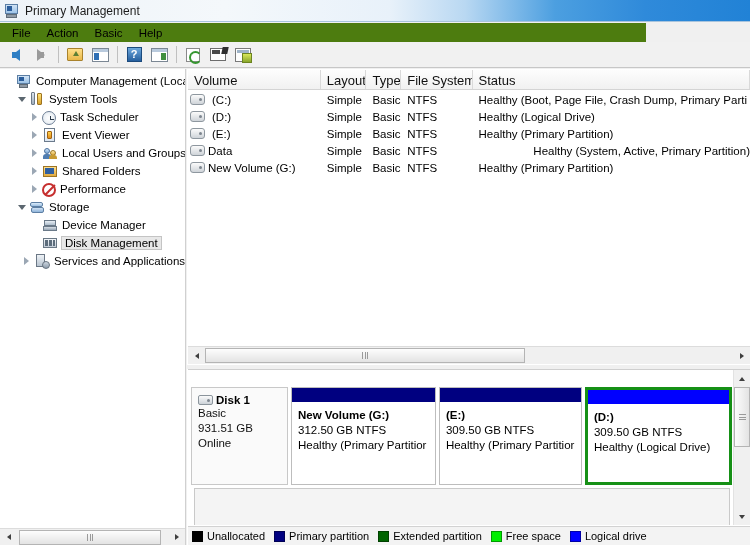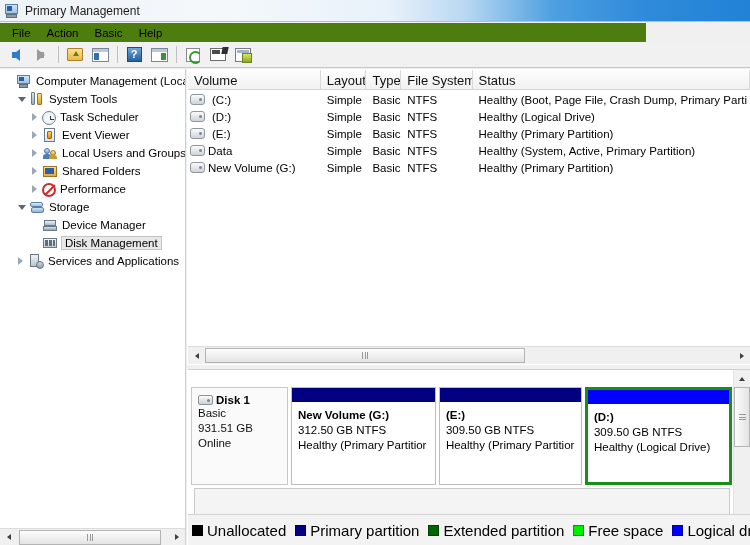--- a/index.html
+++ b/index.html
@@ -418,24 +418,24 @@
   #disk-vsb .vtrack { flex: 1; position: relative; }
   #disk-vsb .vthumb {
     position: absolute; left: 0; width: 16px;
     background: linear-gradient(to right,#fdfdfd,#e3e3e3);
     border: 1px solid #b4b4b4;
     display:flex; align-items:center; justify-content:center;
   }
 
   
   #legend {
-    position: absolute; left: 1px; right: 0; bottom: 0; height: 31px;
+    position: absolute; left: 1px; right: 0; bottom: 0; height: 19px;
     background: #f3f3f3; border-top: 1px solid #d2d2d2;
     display: flex; align-items: center; padding-left: 4px;
-    font-size: 15px; white-space: nowrap;
+    font-size: 11px; white-space: nowrap;
   }
   .lg { display: flex; align-items: center; margin-right: 9px; }
   .lg .sw {
     width: 11px; height: 11px; margin-right: 4px;
     border: 1px solid rgba(0,0,0,.35);
   }
 </style>
 </head>
 <body>
 
@@ -578,21 +578,21 @@
       <div class="tnode selected" style="padding-left: 28px;">
         <span class="texp"></span>
         <span class="ticon i-diskmgmt">
           <i class="bg"></i>
           <i class="l1"></i>
           <i class="l2"></i>
           <i class="l3"></i>
         </span>
         <span class="tlabel">Disk Management</span>
       </div>
-      <div class="tnode" style="padding-left: 14px;">
+      <div class="tnode" style="padding-left: 20px;">
         <span class="texp">
           <i class="tri-closed"></i>
         </span>
         <span class="ticon i-services">
           <i class="bg"></i>
           <i class="g"></i>
         </span>
         <span class="tlabel">Services and Applications</span>
       </div>
     </div>
@@ -657,21 +657,21 @@
           <div class="vcell" style="width: 280px;">Healthy (Primary Partition)</div>
         </div>
         <div class="vrow">
           <div class="vcell vol-name" style="width: 134px; padding-left: 2px;">
             <span class="vol-ico"></span>
             <span>Data</span>
           </div>
           <div class="vcell" style="width: 46px;">Simple</div>
           <div class="vcell" style="width: 35px;">Basic</div>
           <div class="vcell" style="width: 72px;">NTFS</div>
-          <div class="vcell" style="width: 280px;">Healthy (System, Active, Primary Partition)</div>
+          <div class="vcell" style="width: 280px; text-align: right;">Healthy (System, Active, Primary Partition)</div>
         </div>
         <div class="vrow">
           <div class="vcell vol-name" style="width: 134px; padding-left: 2px;">
             <span class="vol-ico"></span>
             <span>New Volume (G:)</span>
           </div>
           <div class="vcell" style="width: 46px;">Simple</div>
           <div class="vcell" style="width: 35px;">Basic</div>
           <div class="vcell" style="width: 72px;">NTFS</div>
           <div class="vcell" style="width: 280px;">Healthy (Primary Partition)</div>

